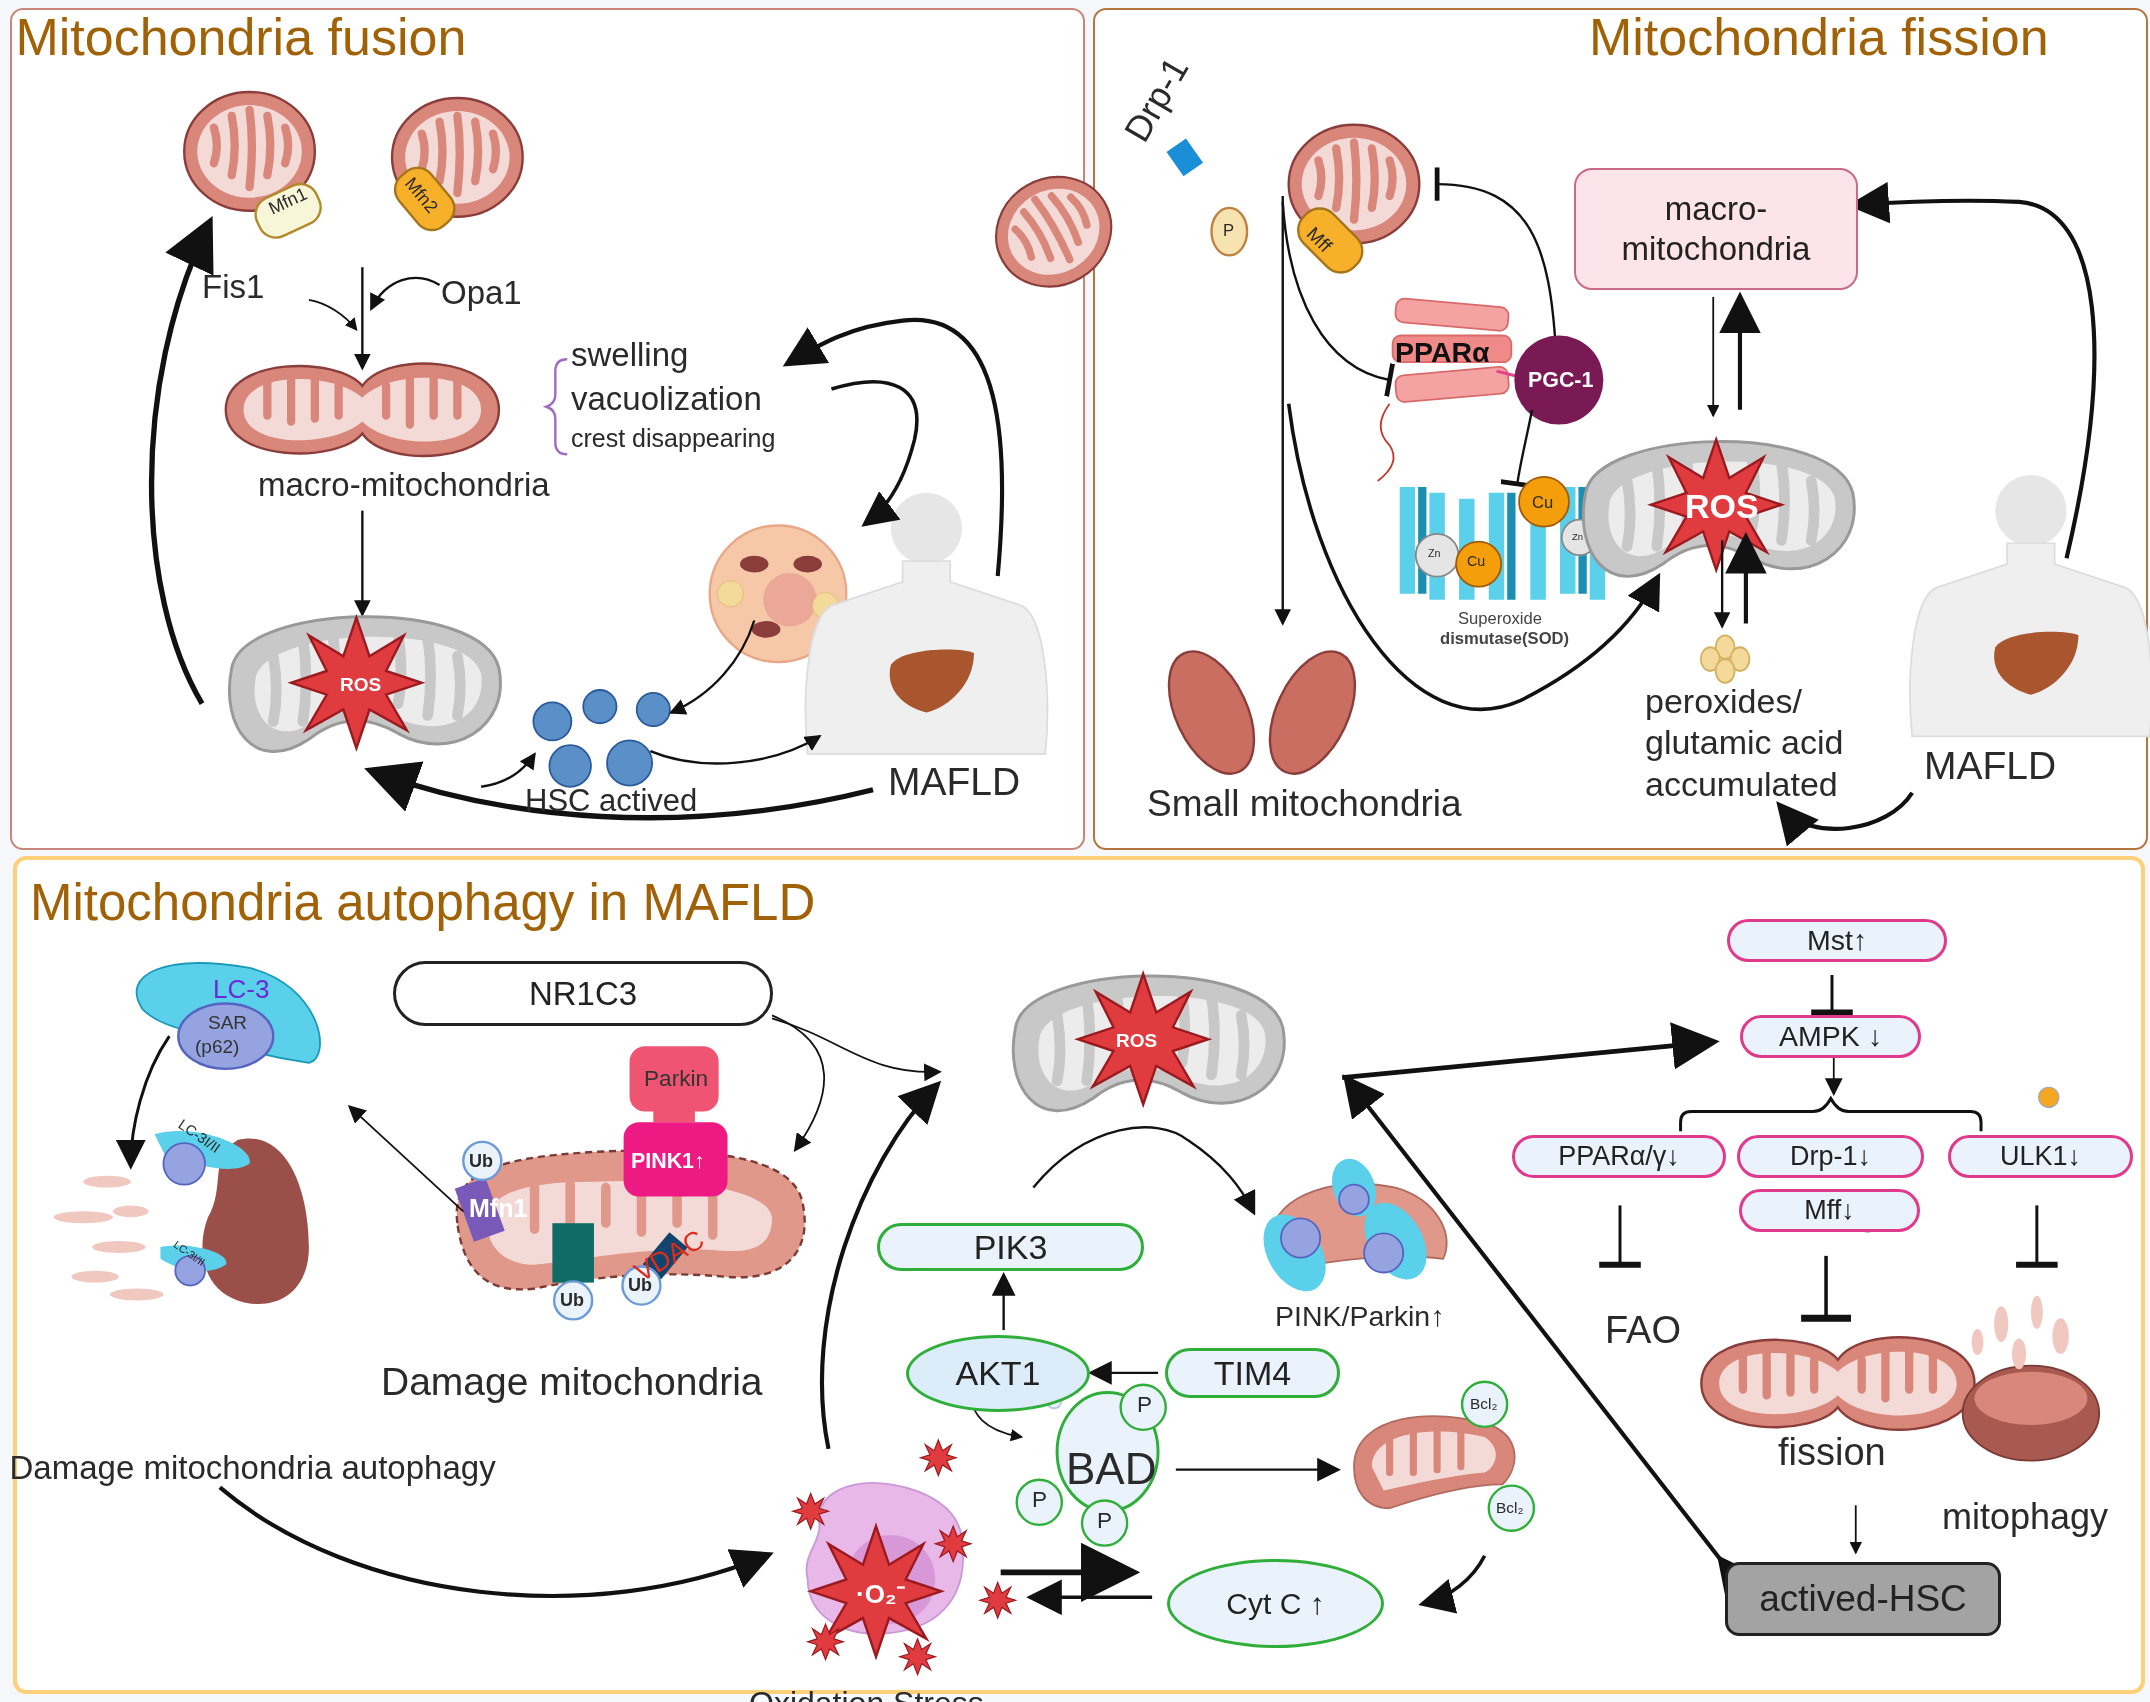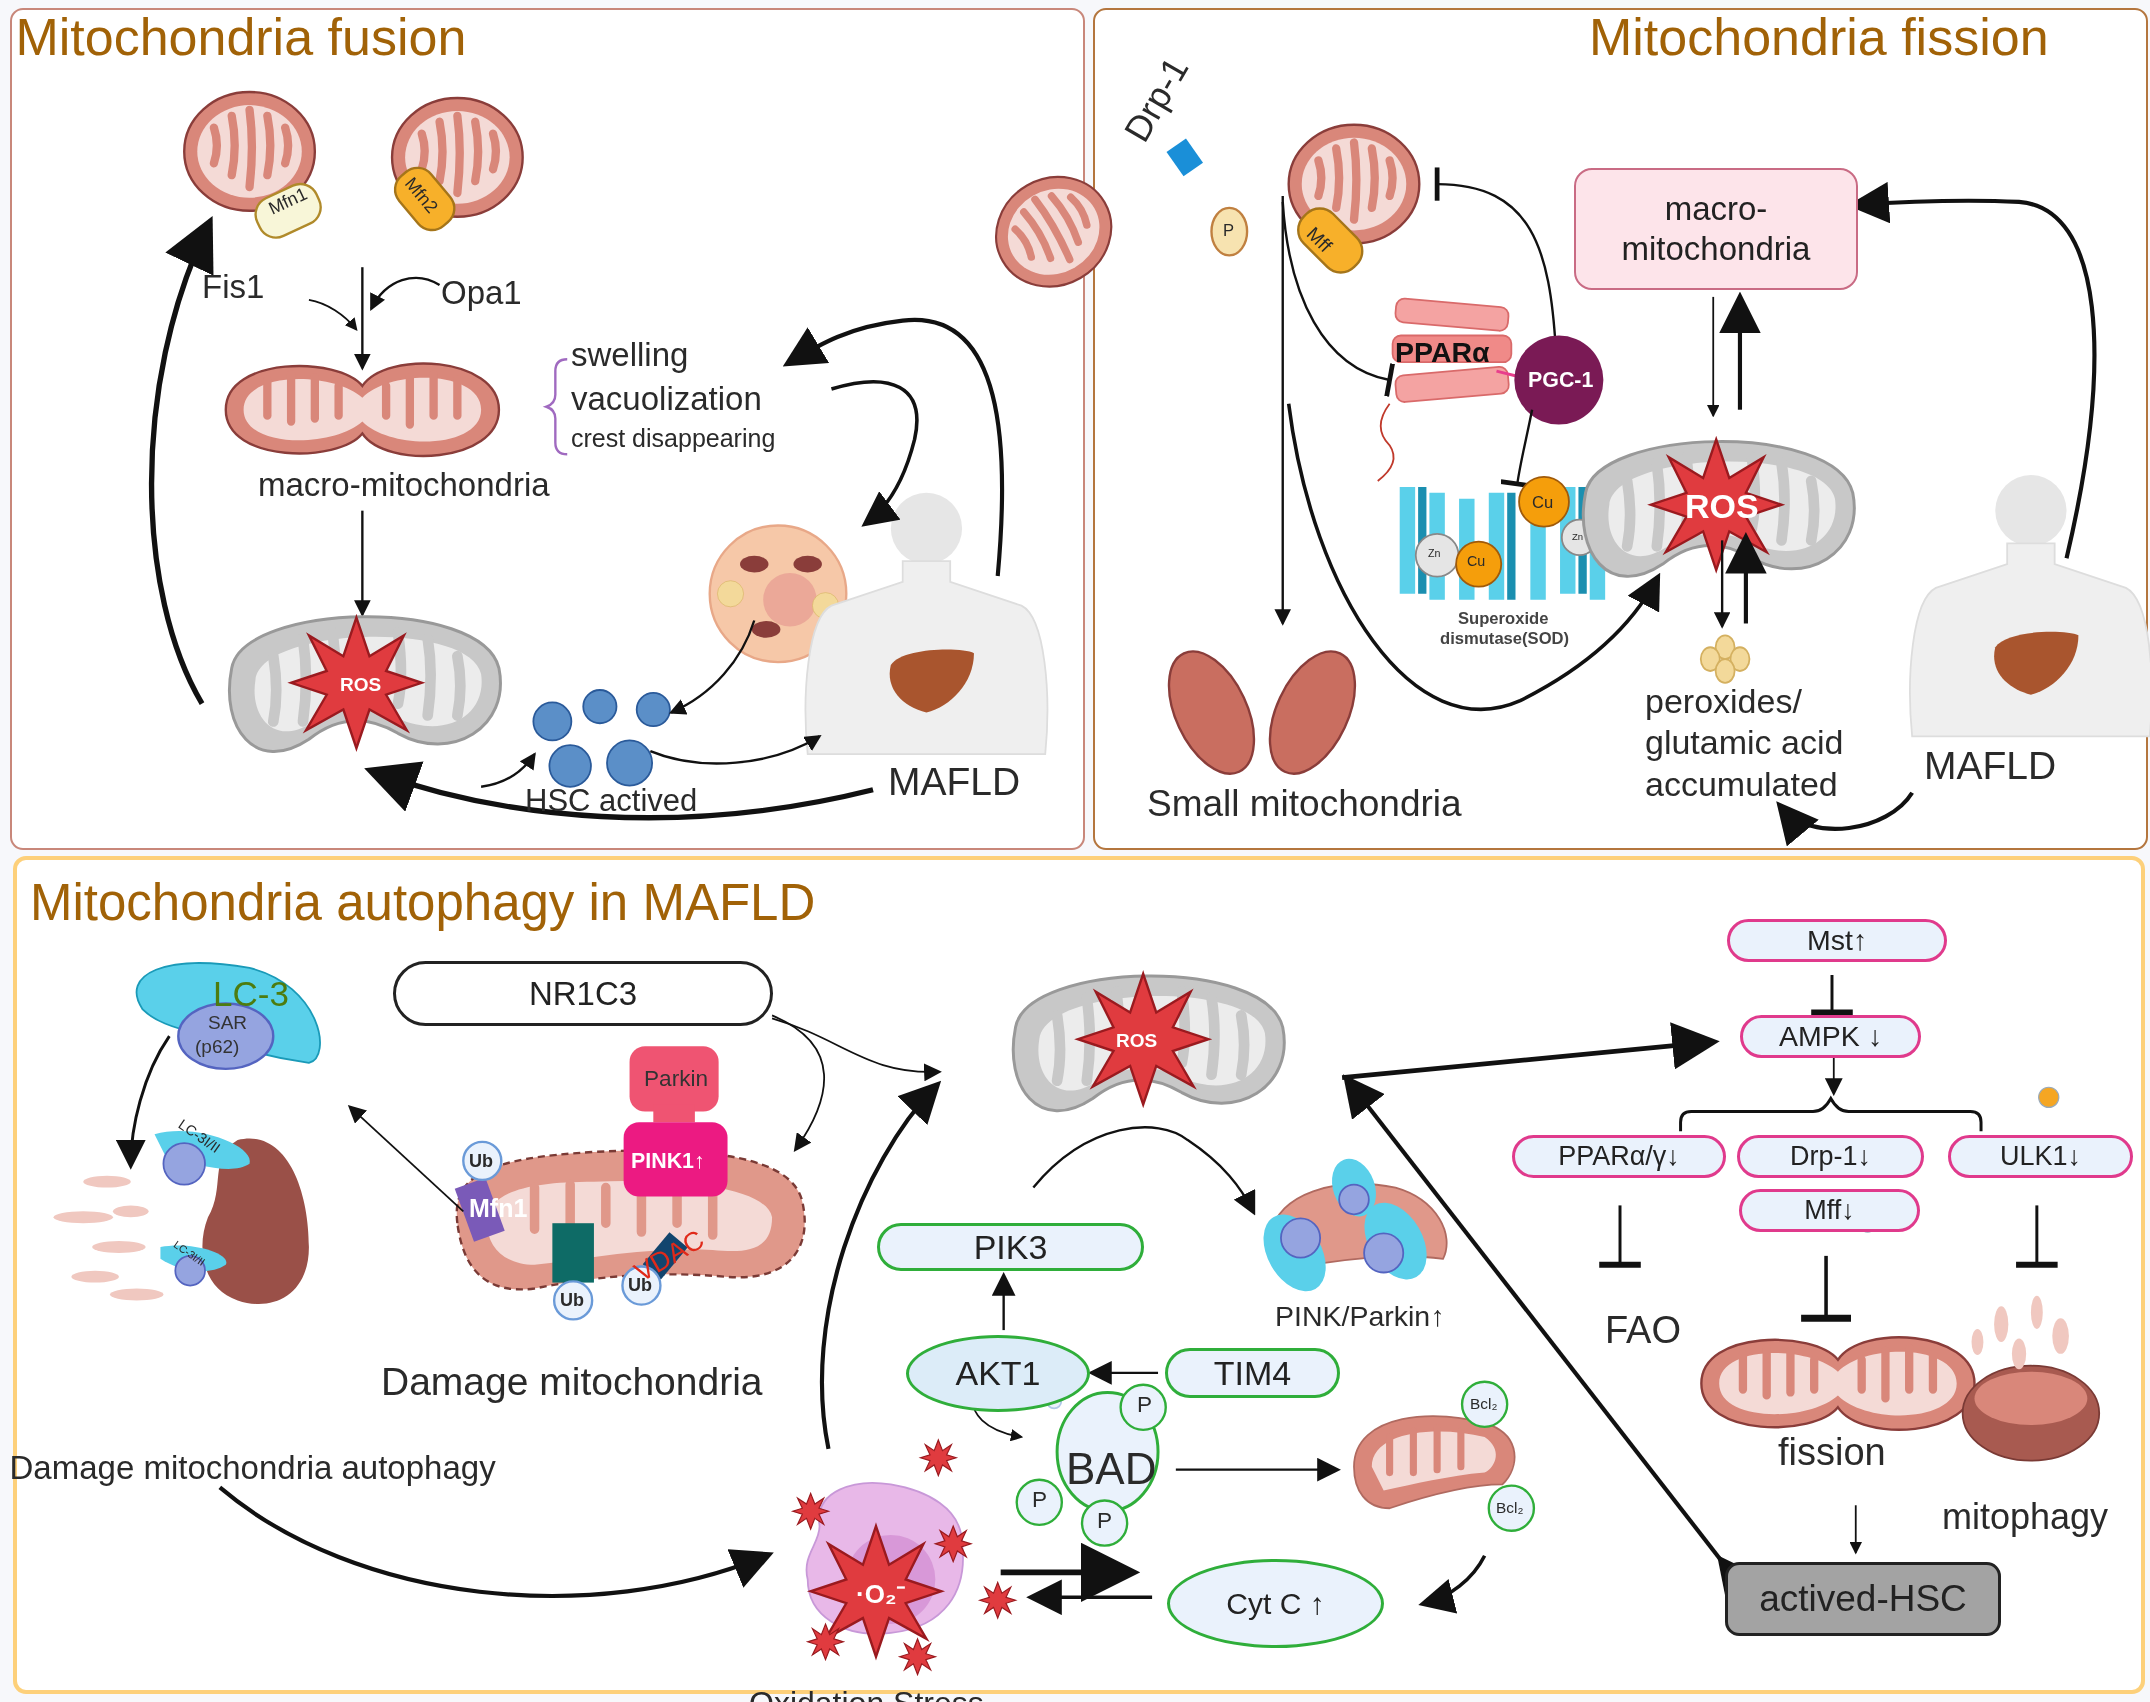--- a/index.html
+++ b/index.html
@@ -280,35 +280,35 @@
 <div class="title" style="left:1589px;top:7.1px;">Mitochondria fission</div>
 <div class="lbl" style="left:1116px;top:128px;font-size:36px;transform:rotate(-60deg);transform-origin:left top;">Drp-1</div>
 <div class="lbl" style="left:1223px;top:221px;font-size:16.6px;">P</div>
 <div class="lbl" style="left:1306px;top:229px;font-size:19px;transform:rotate(45deg);">Mff</div>
 <div class="lbl" style="left:1395px;top:336px;font-size:28.5px;font-weight:bold;color:#111;">PPARα</div>
 <div class="lbl" style="left:1528px;top:368px;font-size:21.4px;font-weight:bold;color:#fff;">PGC-1</div>
 <div class="lbl" style="left:1467px;top:553px;font-size:14.3px;">Cu</div>
 <div class="lbl" style="left:1532px;top:493px;font-size:16.6px;">Cu</div>
 <div class="lbl" style="left:1428px;top:547px;font-size:10.7px;">Zn</div>
 <div class="lbl" style="left:1572px;top:531px;font-size:9.5px;">Zn</div>
-<div class="lbl" style="left:1458px;top:609px;font-size:16.6px;font-weight:bold;color:#444;">Superoxide</div>
+<div class="lbl" style="left:1458px;top:609px;font-size:16.6px;font-weight:normal;color:#444;">Superoxide</div>
 <div class="lbl" style="left:1440px;top:629px;font-size:16.6px;font-weight:bold;color:#444;">dismutase(SOD)</div>
 <div class="box" style="left:1574px;top:168px;width:284px;height:122px;background:#fde4ea;border:2.4px solid #c96b84;border-radius:18px;flex-direction:column;font-size:33px;line-height:1.2;">
   <span>macro-</span>
   <span>mitochondria</span>
 </div>
 <div class="lbl" style="left:1685px;top:487px;font-size:34px;font-weight:bold;color:#fff;">ROS</div>
 <div class="lbl" style="left:1147px;top:783px;font-size:37px;">Small mitochondria</div>
 <div class="lbl" style="left:1645px;top:682px;font-size:34px;">peroxides/</div>
 <div class="lbl" style="left:1645px;top:723px;font-size:34px;">glutamic acid</div>
 <div class="lbl" style="left:1645px;top:765px;font-size:34px;">accumulated</div>
 <div class="lbl" style="left:1924px;top:744px;font-size:39px;">MAFLD</div>
 
 <div class="title" style="left:30px;top:873px;font-size:51px;">Mitochondria autophagy in MAFLD</div>
-<div class="lbl" style="left:213px;top:974px;font-size:35px;color:#4d7c0f;">LC-3</div>
+<div class="lbl" style="left:213px;top:974px;font-size:26px;color:#6d28d9;">LC-3</div>
 <div class="lbl" style="left:208px;top:1012px;font-size:19px;color:#333;">SAR</div>
 <div class="lbl" style="left:195px;top:1036px;font-size:19px;color:#333;">(p62)</div>
 <div class="lbl" style="left:176px;top:1128px;font-size:14.3px;transform:rotate(35deg);">LC-3I/II</div>
 <div class="lbl" style="left:172px;top:1247px;font-size:10.7px;transform:rotate(35deg);">LC-3I/II</div>
 <div class="lbl" style="left:9.5px;top:1449px;font-size:33px;">Damage mitochondria autophagy</div>
 <div class="box round-b" style="left:393px;top:961px;width:380px;height:65px;font-size:33px;">NR1C3</div>
 <div class="lbl" style="left:644px;top:1066px;font-size:22.6px;color:#333;">Parkin</div>
 <div class="lbl" style="left:631px;top:1149px;font-size:21.4px;color:#fff;font-weight:bold;">PINK1↑</div>
 <div class="lbl" style="left:469px;top:1151px;font-size:18px;font-weight:bold;">Ub</div>
 <div class="lbl" style="left:560px;top:1290px;font-size:18px;font-weight:bold;">Ub</div>

